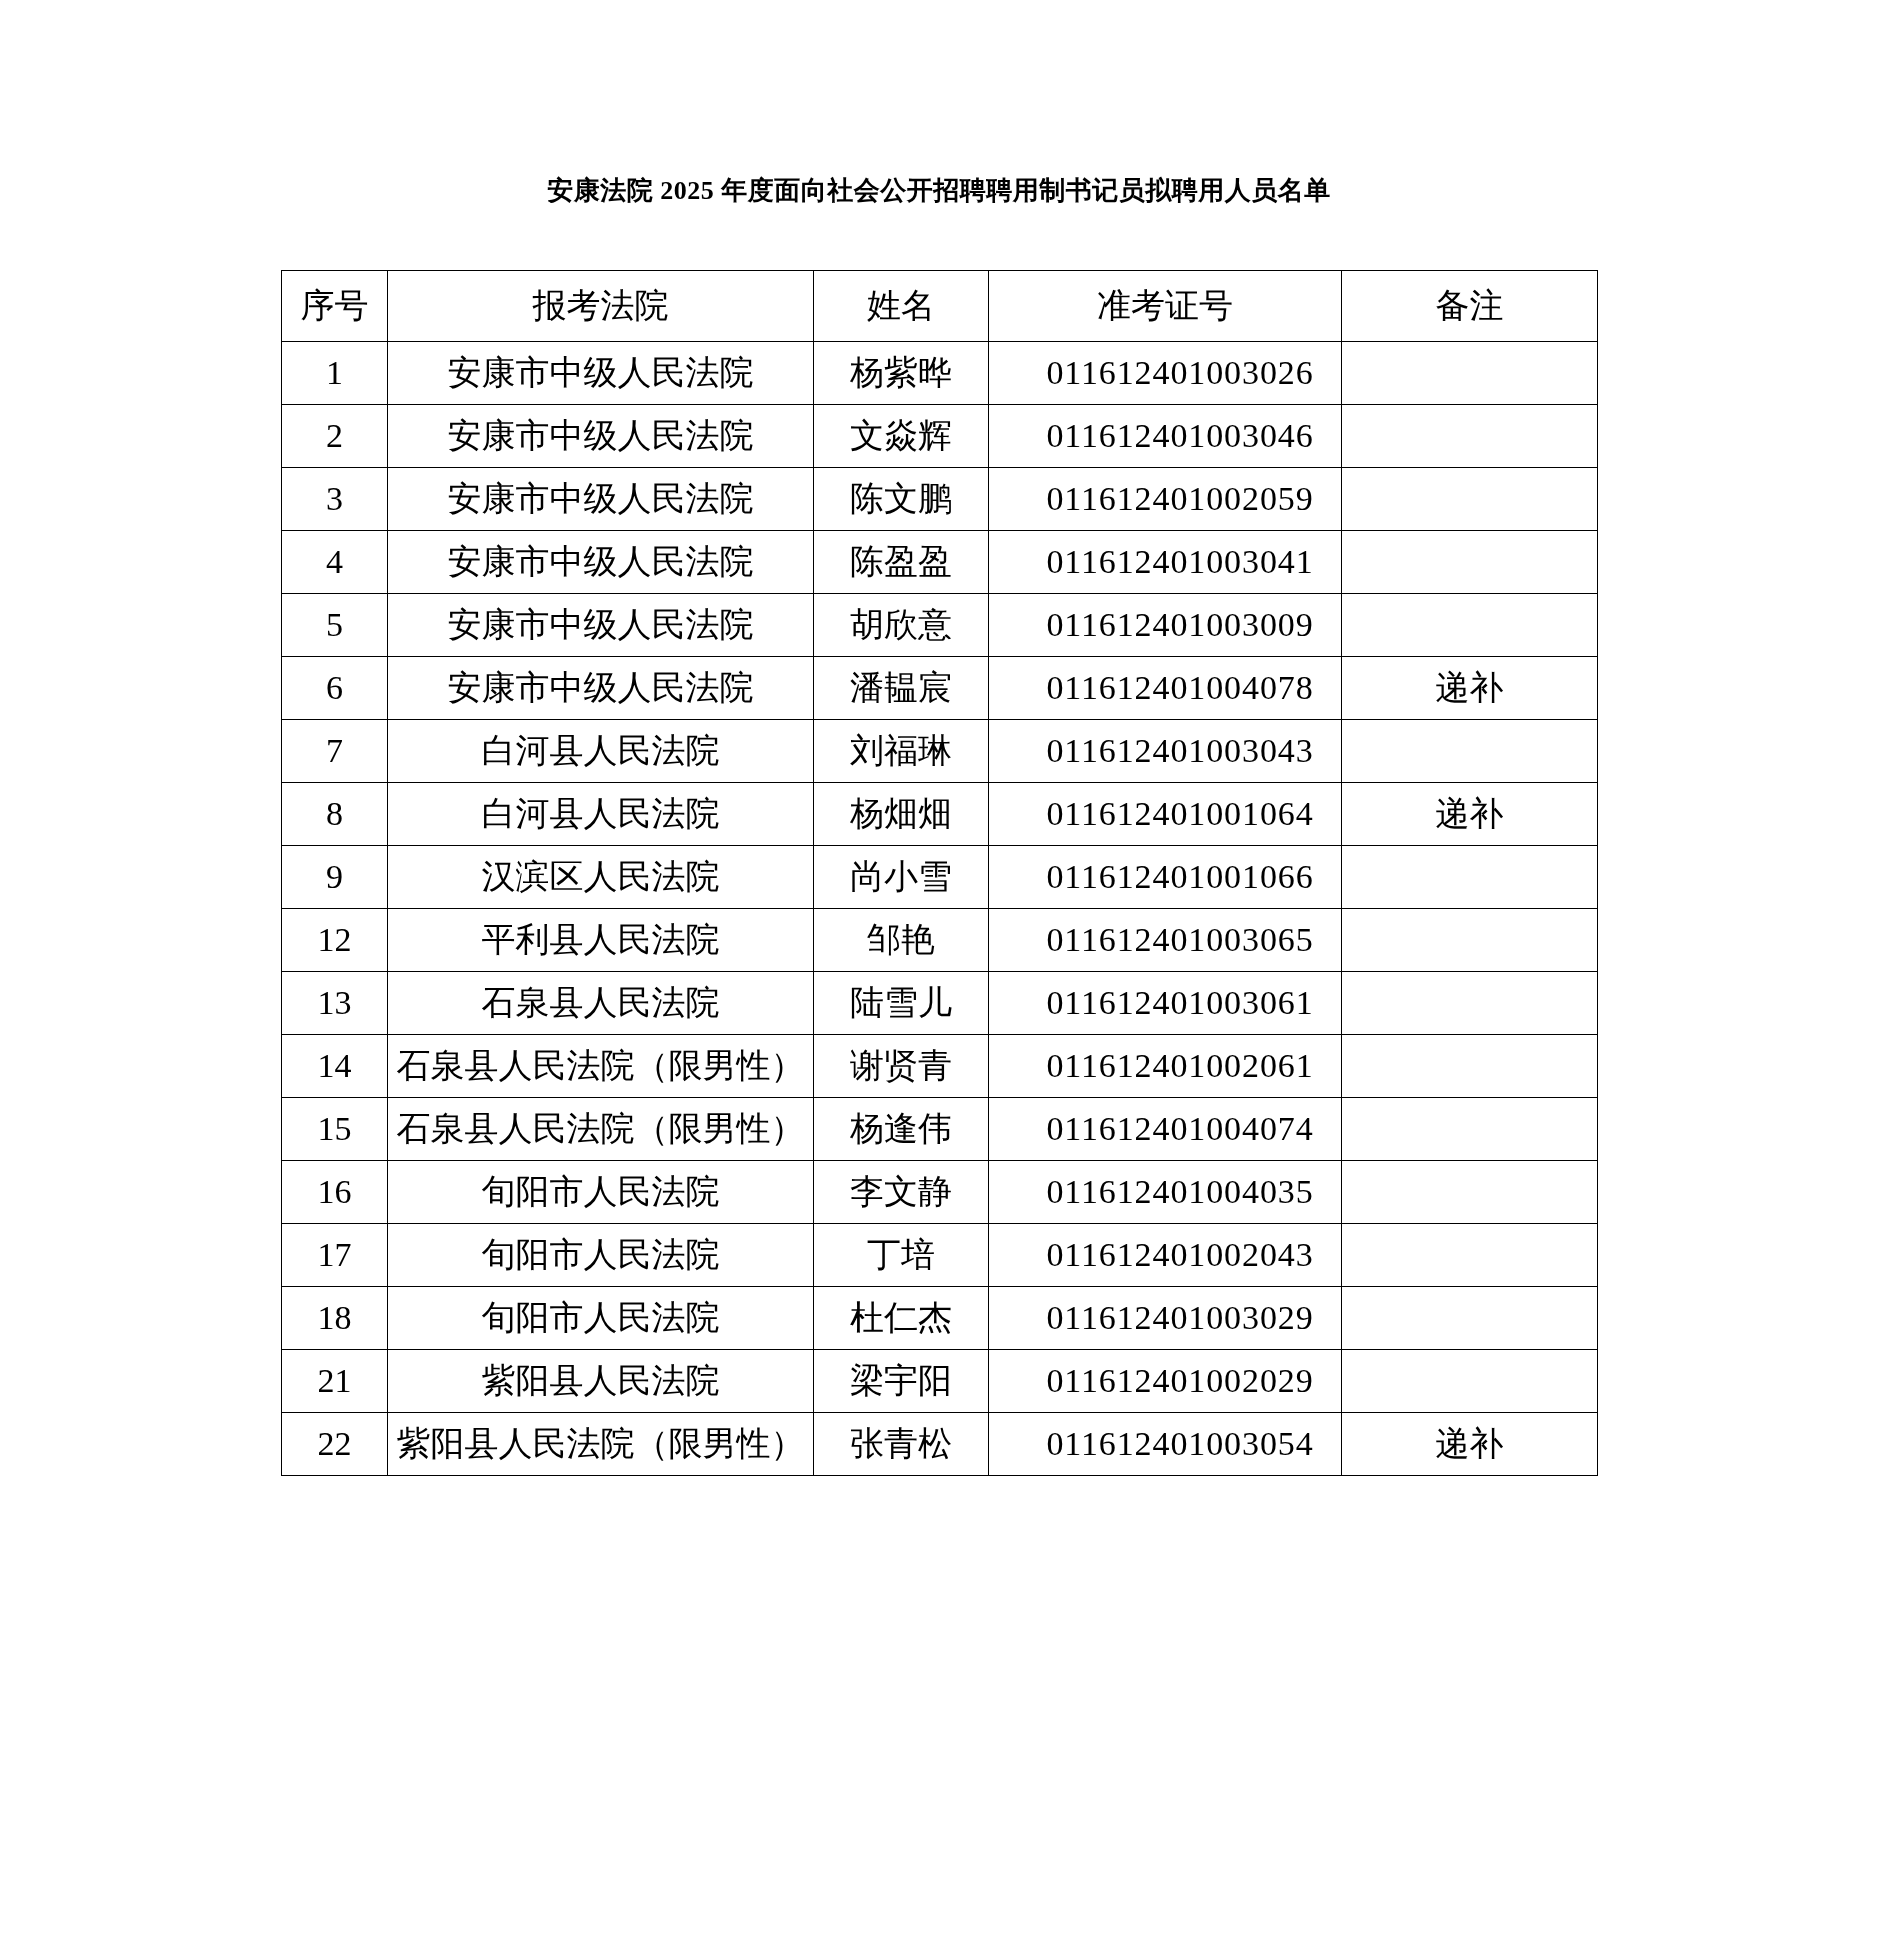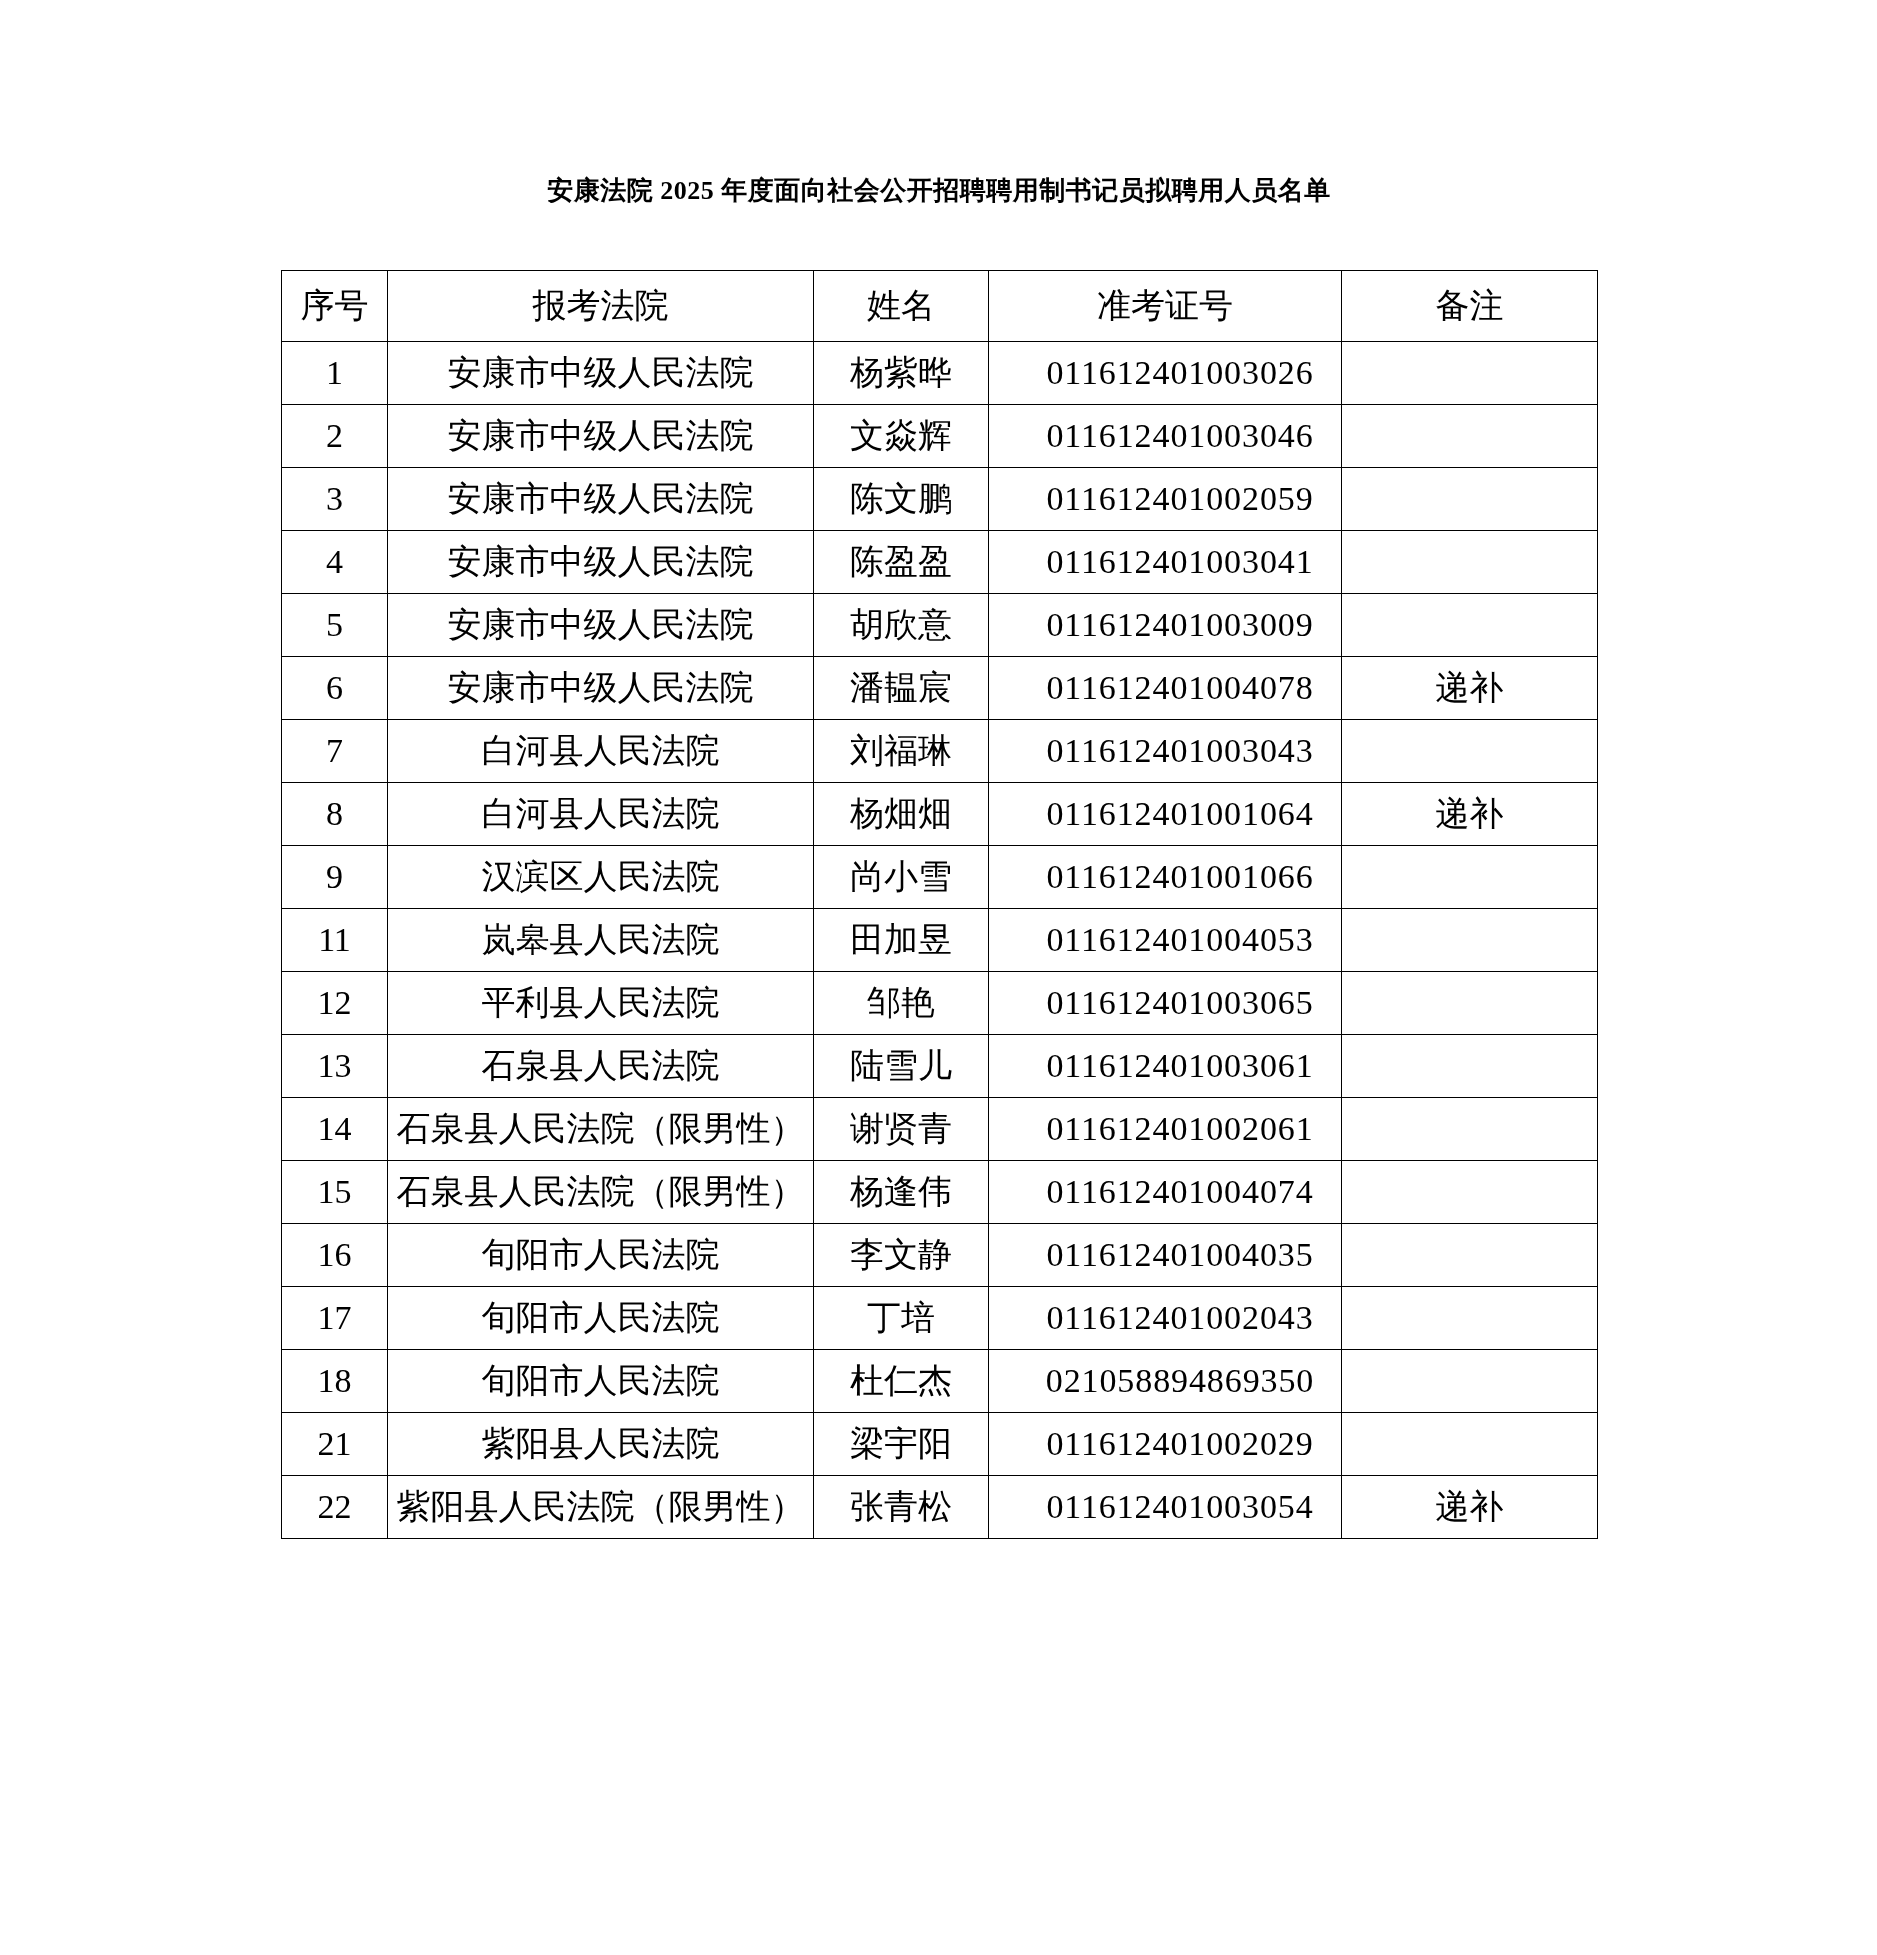--- a/index.html
+++ b/index.html
@@ -127,27 +127,20 @@
           <td>递补</td>
         </tr>
         <tr>
           <td>9</td>
           <td>汉滨区人民法院</td>
           <td>尚小雪</td>
           <td class="ticket">011612401001066</td>
           <td></td>
         </tr>
         <tr>
-          <td>11</td>
-          <td>岚皋县人民法院</td>
-          <td>田加昱</td>
-          <td class="ticket">011612401004053</td>
-          <td></td>
-        </tr>
-        <tr>
           <td>12</td>
           <td>平利县人民法院</td>
           <td>邹艳</td>
           <td class="ticket">011612401003065</td>
           <td></td>
         </tr>
         <tr>
           <td>13</td>
           <td>石泉县人民法院</td>
           <td>陆雪儿</td>
@@ -179,21 +172,21 @@
           <td>17</td>
           <td>旬阳市人民法院</td>
           <td>丁培</td>
           <td class="ticket">011612401002043</td>
           <td></td>
         </tr>
         <tr>
           <td>18</td>
           <td>旬阳市人民法院</td>
           <td>杜仁杰</td>
-          <td class="ticket">021058894869350</td>
+          <td class="ticket">011612401003029</td>
           <td></td>
         </tr>
         <tr>
           <td>21</td>
           <td>紫阳县人民法院</td>
           <td>梁宇阳</td>
           <td class="ticket">011612401002029</td>
           <td></td>
         </tr>
         <tr>

